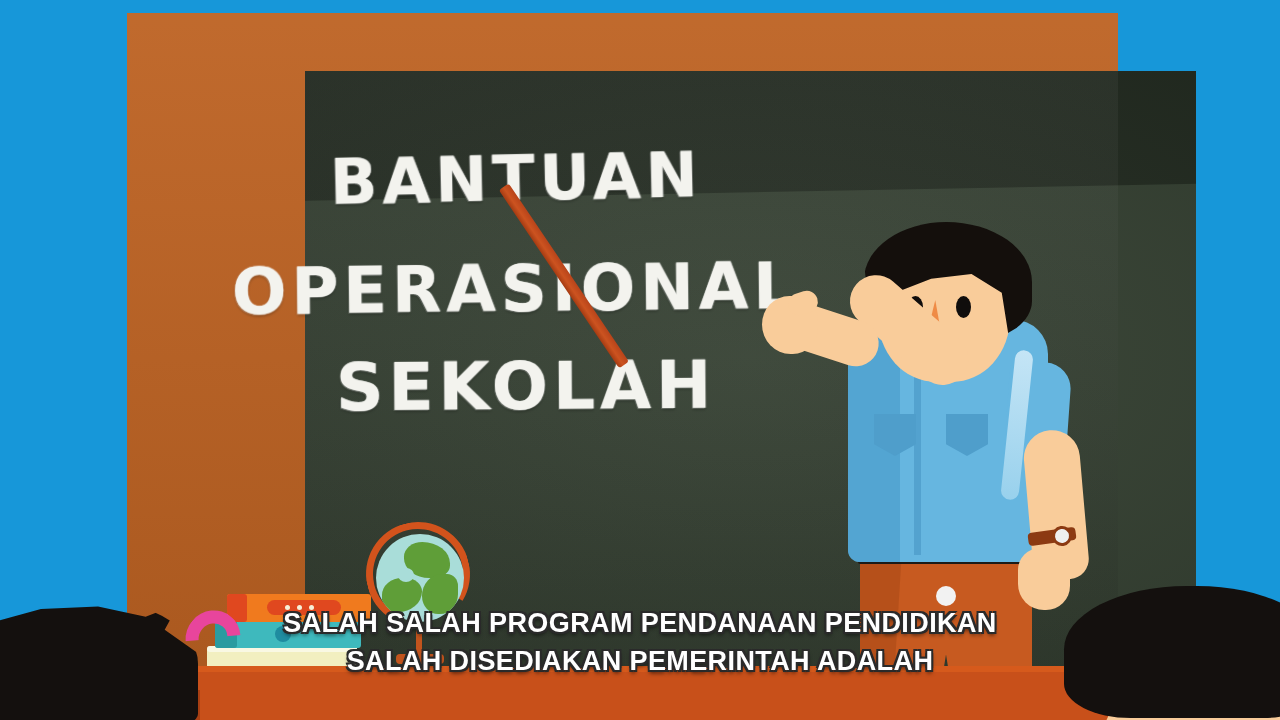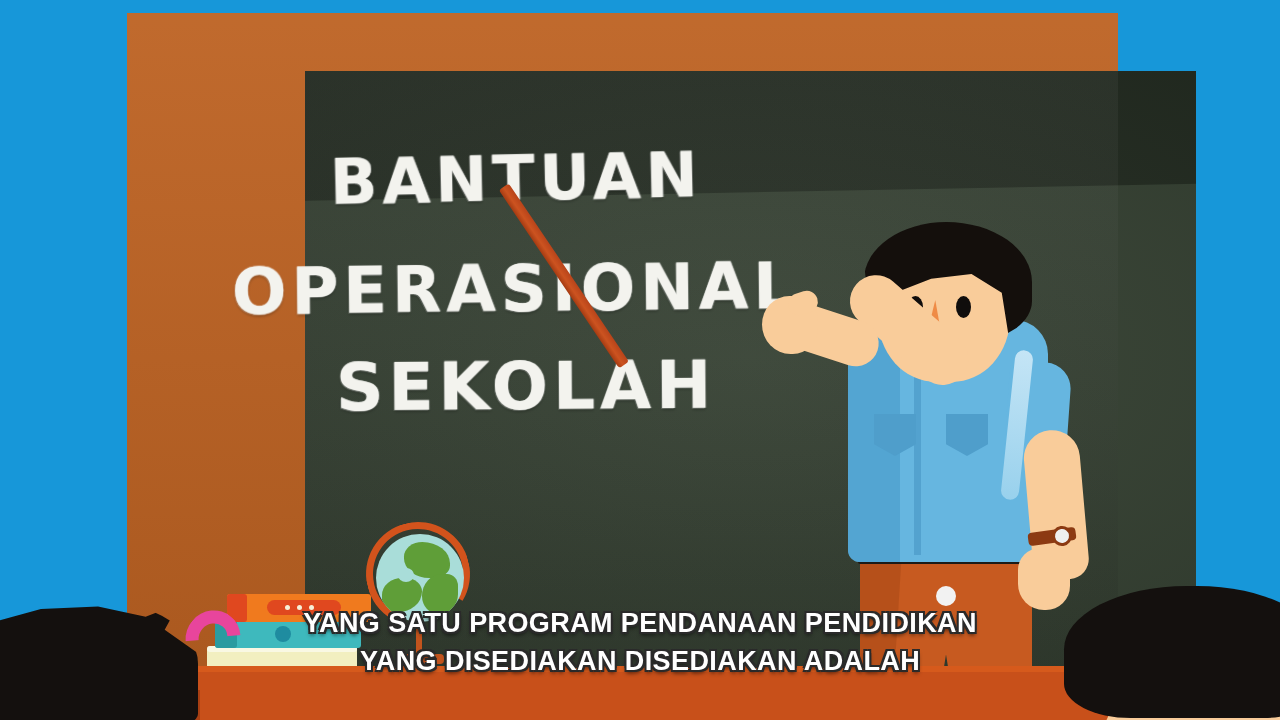--- a/index.html
+++ b/index.html
@@ -386,17 +386,17 @@
     <div class="student-l-hair"></div>
   </div>
 
   <div class="student-r">
     <div class="student-r-head"></div>
     <div class="student-r-hair"></div>
   </div>
   <div class="student-r-tie"></div>
 
   <div class="subs">
-    <span class="sub-line">YANG SATU PROGRAM PENDANAAN PENDIDIKAN</span>
-    <span class="sub-line">YANG DISEDIAKAN DISEDIAKAN ADALAH</span>
+    <span class="sub-line">SALAH SALAH PROGRAM PENDANAAN PENDIDIKAN</span>
+    <span class="sub-line">SALAH DISEDIAKAN PEMERINTAH ADALAH</span>
   </div>
 
 </div>
 
 </body></html>

